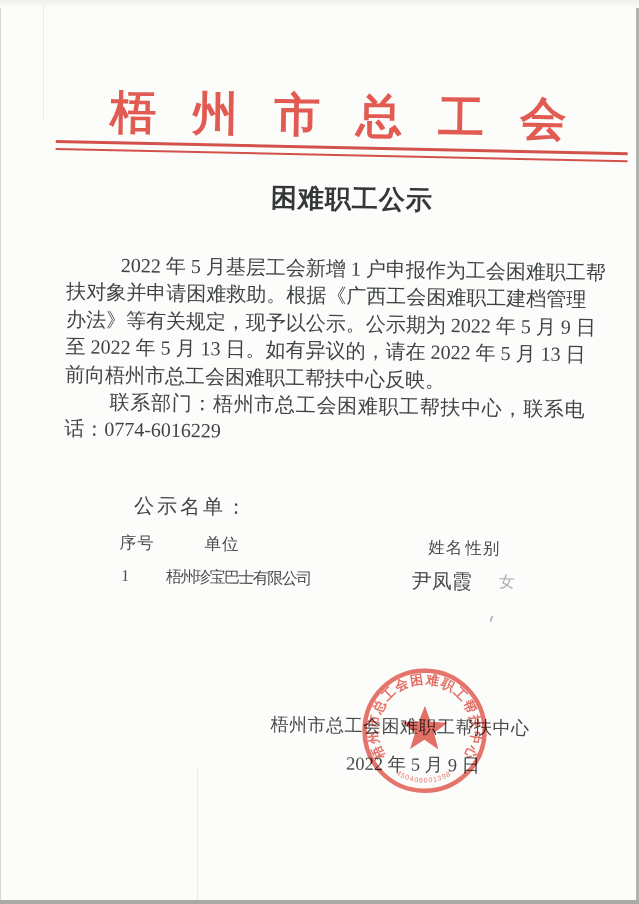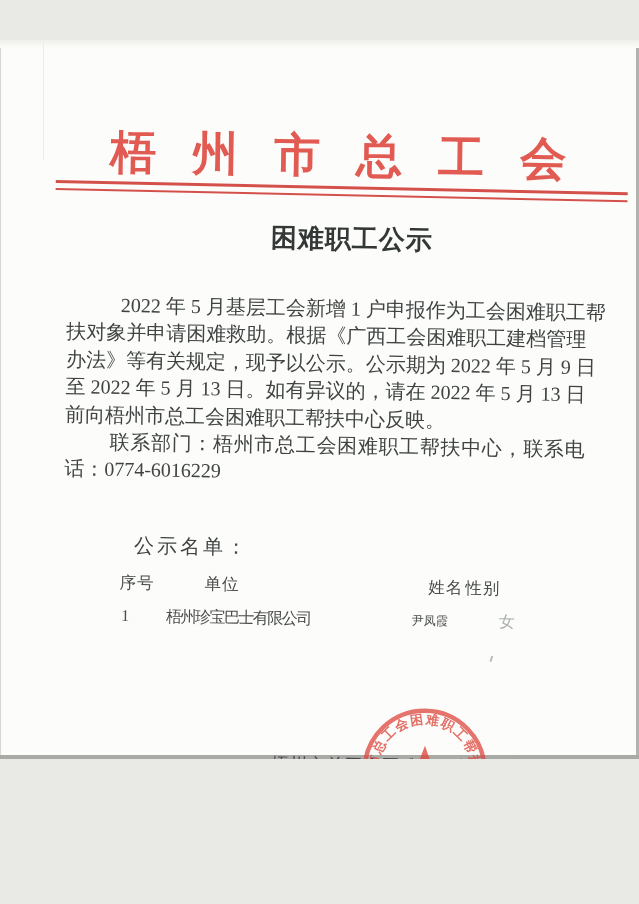--- a/index.html
+++ b/index.html
@@ -1,24 +1,23 @@
 <!DOCTYPE html>
 <html><head>
 <meta charset="utf-8">
 <style>
   * { margin:0; padding:0; box-sizing:border-box; }
   html,body { background:#e9e9e6; }
   body { font-family:"Liberation Serif","DejaVu Serif",serif; }
 
   .scan {
-    position:relative; width:639px; height:719px;
+    position:relative; width:639px; height:904px;
     background:#fcfcfa; overflow:hidden;
     box-shadow: inset 0 -4px 0 #a9a9a6, inset -3px 0 0 #b2b2af,
                 inset 1px 0 0 #d6d6d2, inset 0 1px 0 #cfcfcb;
-    margin-top: 40px;
   }
   .top-strip{
     position:absolute; left:0; top:0; width:100%; height:8px;
     background:linear-gradient(#efefeb,#fcfcfa);
   }
   .crease{ position:absolute; background:#edebe7; }
   .crease.bottom{ left:197px; top:768px; width:1px; height:132px; }
   .crease.top{ left:43px; top:2px; width:1px; height:118px; }
 
   .content{ position:absolute; inset:0; transform:rotate(0.9deg); transform-origin:0 0; }
@@ -57,21 +56,21 @@
     font-size:16.5px; color:#484c4b; line-height:24px; }
   .tbl-row.head{ top:529px; }
   .tbl-row.data{ top:562px; }
   .tbl-row span{ position:absolute; white-space:nowrap; }
   .c-no{ left:128px; letter-spacing:1px; }
   .c-unit{ left:213px; letter-spacing:1px; }
   .c-name{ left:437px; letter-spacing:1px; }
   .c-sex{ left:474px; letter-spacing:1px; }
   .d-no{ left:130px; }
   .d-unit{ left:175px; letter-spacing:-1.5px; font-size:16px; }
-  .d-name{ left:421px; font-size:12px; }
+  .d-name{ left:421px; font-size:20px; }
   .d-sex{ left:508px; font-size:16px; color:#a9afad; }
   .speck{ position:absolute; left:500px; top:608px; width:2px; height:6px;
     background:#b9bcba; transform:rotate(18deg); }
 
   .sig-org{
     position:absolute; left:282px; top:708px;
     font-size:18px; letter-spacing:0.5px; color:#45494a; white-space:nowrap;
   }
   .sig-date{
     position:absolute; left:358px; top:745px;

